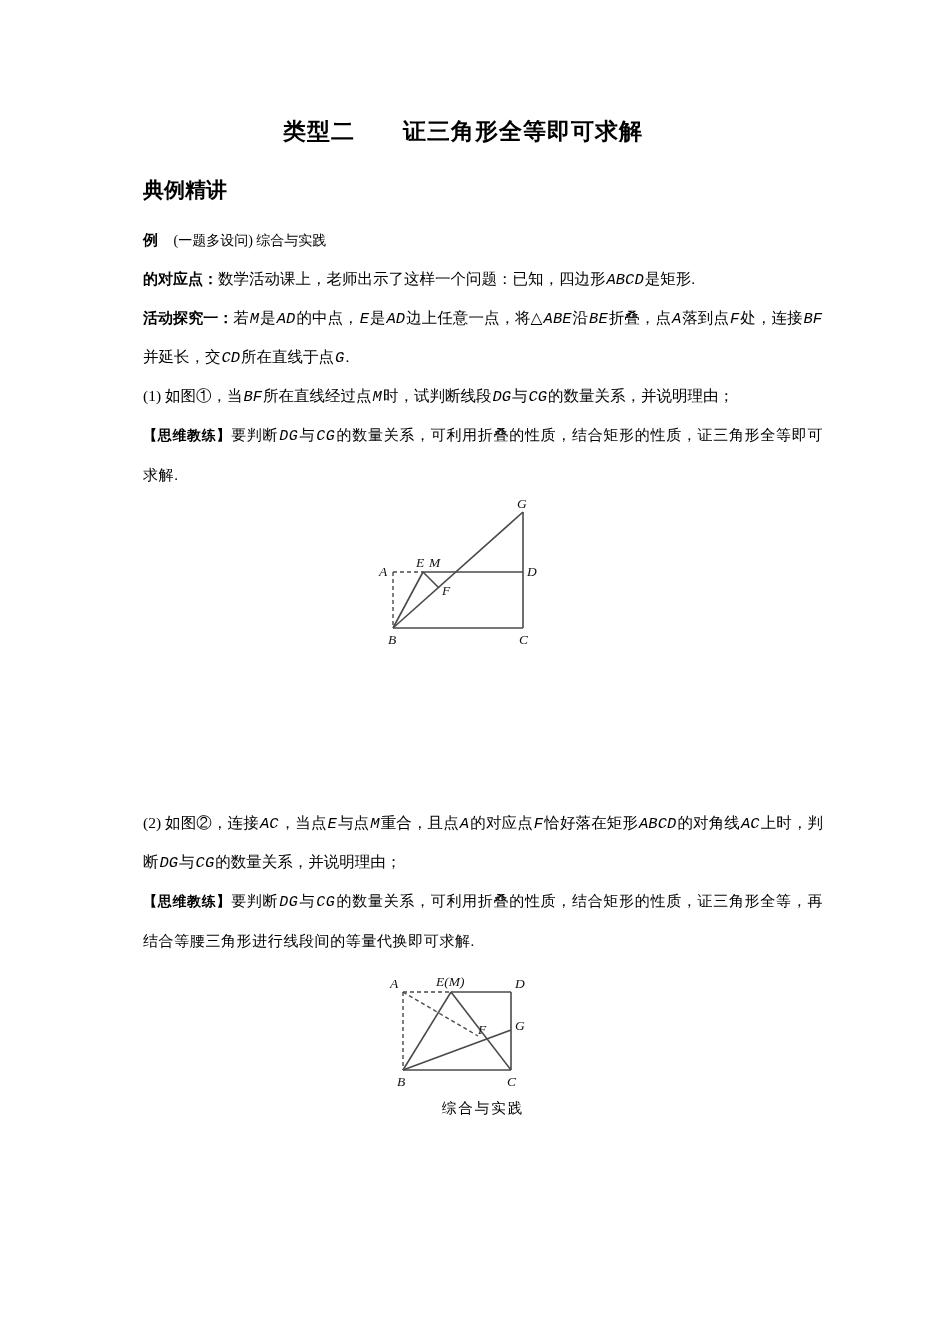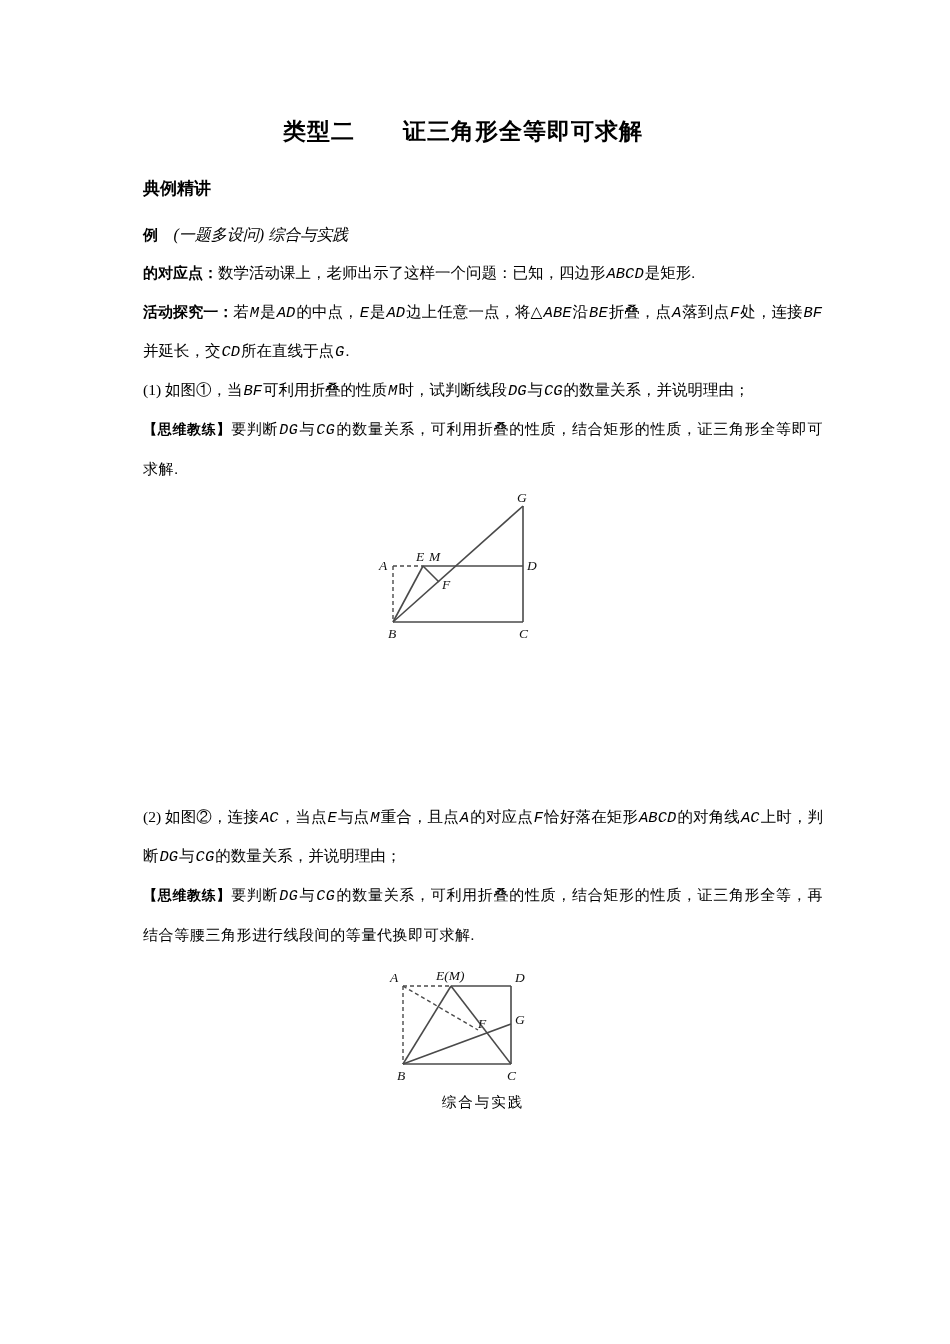--- a/index.html
+++ b/index.html
@@ -36,21 +36,21 @@
     font-weight: bold;
     letter-spacing: 1px;
     margin: 0;
     padding-top: 118px;
     padding-left: 140px;
     line-height: 1.2;
     white-space: pre;
   }
   .sect-title {
     font-family: "DejaVu Sans", "Liberation Sans", sans-serif;
-    font-size: 17px;
+    font-size: 21px;
     font-weight: bold;
     margin: 0;
     padding-top: 32px;
     line-height: 1.2;
   }
 
   
   .para {
     font-size: 15.5px;
     line-height: 38px;
@@ -70,22 +70,21 @@
     font-size: 14px;
   }
   .mathit {
     font-family: Liberation Mono, monospace;
     font-style: italic;
     font-size: 15.5px;
     padding: 0 1px;
   }
   .kai {
     font-family: "Liberation Serif", "DejaVu Serif", serif;
-    font-size: 16px;
-    font-style: italic;
+    font-size: 14px;
   }
   
   .coach {
     font-size: 15px;
     line-height: 38px;
     letter-spacing: 0.6px;
   }
   .coach .mathit { font-size: 15px; }
 
   
@@ -118,21 +117,21 @@
   <div class="type-title"><span>类型二</span>　　<span>证三角形全等即可求解</span></div>
 
   <div class="sect-title">典例精讲</div>
 
   <p class="para first"><span class="lead">例</span>　<span class="kai">(一题多设问) 综合与实践</span></p>
 
   <p class="para"><span class="lead">的对应点：</span><span>数学活动课上，老师出示了这样一个问题：已知，四边形</span><span class="mathit">ABCD</span><span>是矩形.</span></p>
 
   <p class="para"><span class="lead">活动探究一：</span><span>若</span><span class="mathit">M</span><span>是</span><span class="mathit">AD</span><span>的中点，</span><span class="mathit">E</span><span>是</span><span class="mathit">AD</span><span>边上任意一点，将△</span><span class="mathit">ABE</span><span>沿</span><span class="mathit">BE</span><span>折叠，点</span><span class="mathit">A</span><span>落到点</span><span class="mathit">F</span><span>处，连接</span><span class="mathit">BF</span><span>并延长，交</span><span class="mathit">CD</span><span>所在直线于点</span><span class="mathit">G</span><span>.</span></p>
 
-  <p class="para"><span>(1)</span> <span>如图①，当</span><span class="mathit">BF</span><span>可利用折叠的性质</span><span class="mathit">M</span><span>时，试判断线段</span><span class="mathit">DG</span><span>与</span><span class="mathit">CG</span><span>的数量关系，并说明理由；</span></p>
+  <p class="para"><span>(1)</span> <span>如图①，当</span><span class="mathit">BF</span><span>所在直线经过点</span><span class="mathit">M</span><span>时，试判断线段</span><span class="mathit">DG</span><span>与</span><span class="mathit">CG</span><span>的数量关系，并说明理由；</span></p>
 
   <p class="para coach"><span class="lead-sm">【思维教练】</span><span>要判断</span><span class="mathit">DG</span><span>与</span><span class="mathit">CG</span><span>的数量关系，可利用折叠的性质，结合矩形的性质，证三角形全等即可求解.</span></p>
 
   <div class="figure">
     <svg width="300" height="160" viewBox="0 0 300 160">
 
       <g stroke="#4a4a4a" fill="none" stroke-width="1.6">
         <line x1="60" y1="134" x2="190" y2="134"></line>
         <line x1="190" y1="134" x2="190" y2="18"></line>
         <line x1="92" y1="78" x2="190" y2="78"></line>

